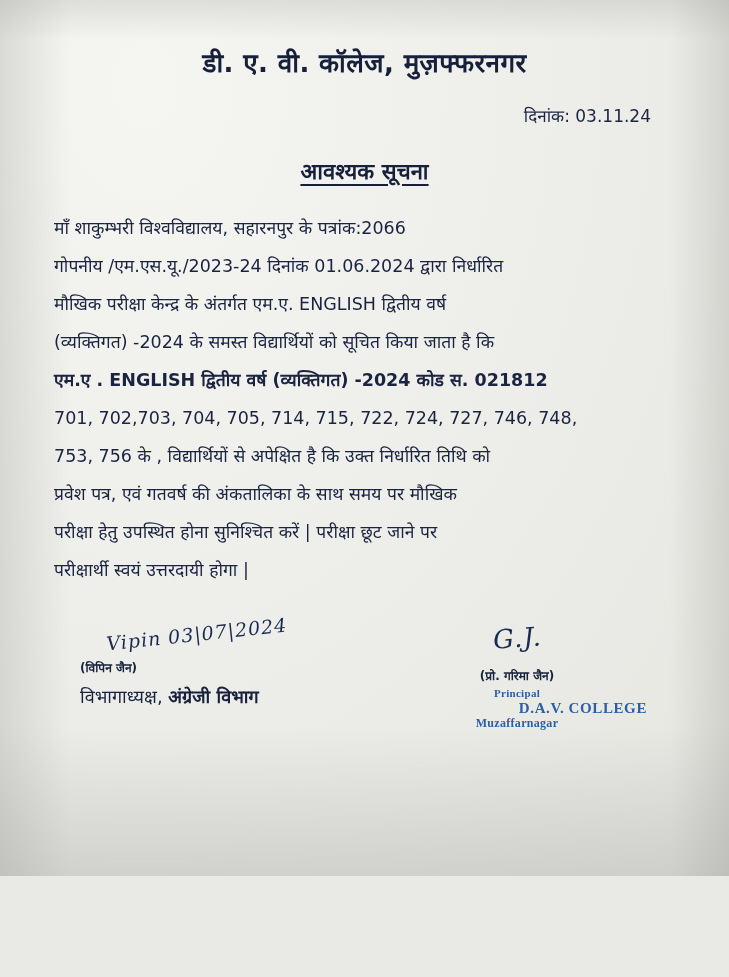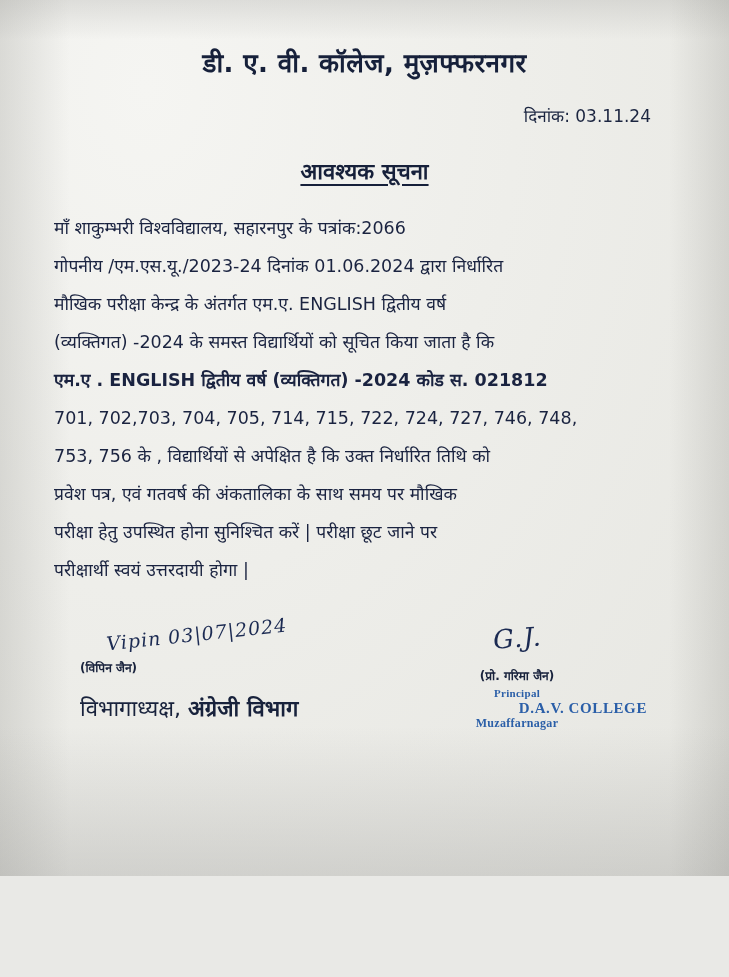--- a/index.html
+++ b/index.html
@@ -131,23 +131,23 @@
     transform: rotate(-4deg);
     letter-spacing: 1px;
   }
   .sig-name {
     font-size: 12px;
     color: #18223c;
     margin-top: 14px;
     font-weight: 700;
   }
   .sig-desig {
-    font-size: 22px;
+    font-size: 18px;
     color: #18223c;
-    margin-top: 16px;
+    margin-top: 8px;
   }
   .sig-desig .bold {
     font-weight: 700;
   }
   .stamp {
     margin-top: 2px;
     color: #2b5fa8;
     font-family: Liberation Serif, serif;
     line-height: 15px;
   }

